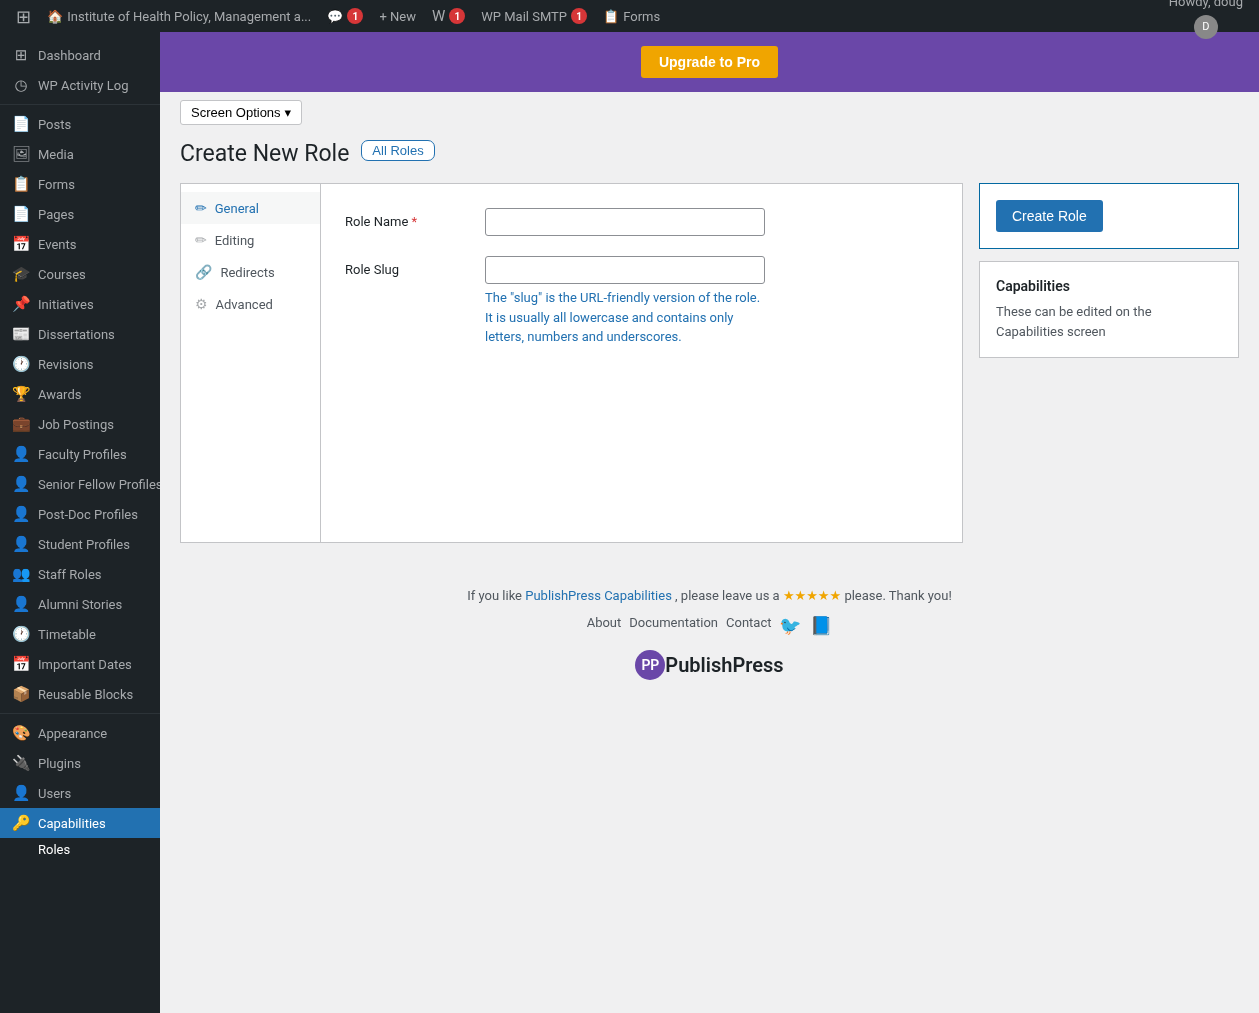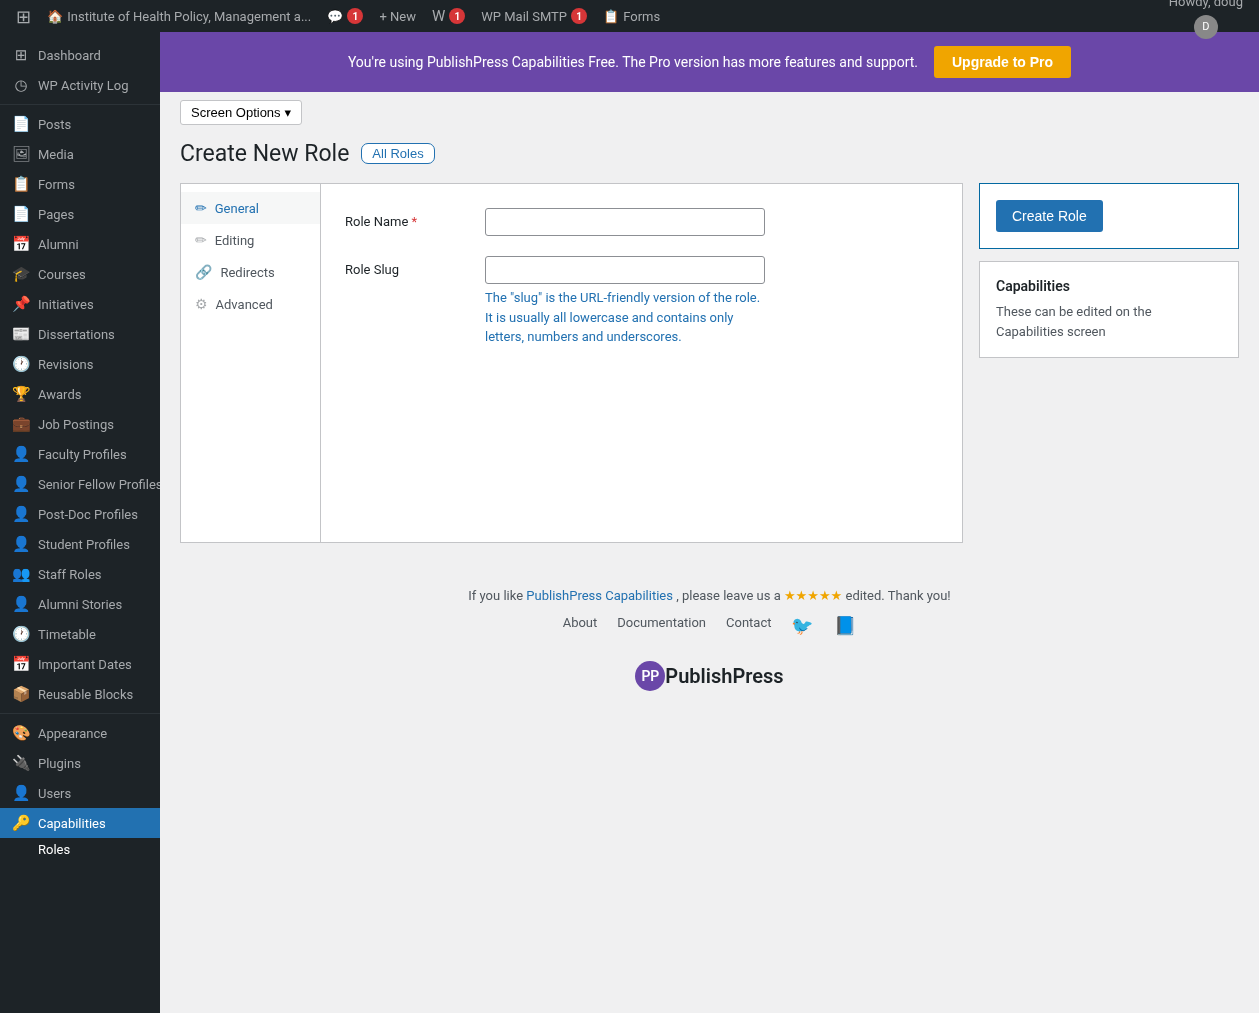--- a/index.html
+++ b/index.html
@@ -97,21 +97,21 @@
     .screen-options-bar {
       display: flex; padding: 8px 20px 0 20px;
     }
     .screen-options-btn {
       background: #fff; border: 1px solid #c3c4c7; padding: 4px 10px;
       font-size: 13px; cursor: pointer; border-radius: 3px; display: flex; align-items: center; gap: 4px;
     }
 
     
     .page-title-wrap {
-      display: flex; align-items: center; gap: 12px; margin-bottom: 16px;
+      display: flex; align-items: flex-start; gap: 12px; margin-bottom: 16px;
     }
     .page-title {
       font-size: 23px; font-weight: 400; color: #1d2327;
     }
     .all-roles-btn {
       border: 1px solid #2271b1; color: #2271b1; background: #fff;
       padding: 2px 10px; font-size: 13px; border-radius: 7px; cursor: pointer;
     }
 
     
@@ -178,21 +178,21 @@
     
     .pp-footer {
       text-align: center; padding: 30px 20px; color: #50575e;
     }
     .pp-footer-rating {
       font-size: 13px; margin-bottom: 12px;
     }
     .pp-footer-rating a { color: #2271b1; }
     .star { color: #f0a500; }
     .pp-footer-links {
-      display: flex; justify-content: center; gap: 20px; margin-bottom: 25px;
+      display: flex; justify-content: center; gap: 8px; margin-bottom: 14px;
     }
     .pp-footer-links a { color: #50575e; text-decoration: none; font-size: 13px; }
     .social-icon { color: #50575e; font-size: 18px; cursor: pointer; }
     .pp-logo {
       display: flex; align-items: center; justify-content: center; gap: 0;
       font-size: 20px; font-weight: 600; color: #1d2327;
     }
     .pp-logo-icon {
       width: 30px; height: 30px; background: #6a47a8; border-radius: 50%;
       display: flex; align-items: center; justify-content: center; color: #fff; font-size: 14px;
@@ -261,21 +261,21 @@
     <div class="menu-item">
       <span class="menu-icon">📋</span>
       <span>Forms</span>
     </div>
     <div class="menu-item">
       <span class="menu-icon">📄</span>
       <span>Pages</span>
     </div>
     <div class="menu-item">
       <span class="menu-icon">📅</span>
-      <span>Alumni</span>
+      <span>Events</span>
     </div>
     <div class="menu-item">
       <span class="menu-icon">🎓</span>
       <span>Courses</span>
     </div>
     <div class="menu-item">
       <span class="menu-icon">📌</span>
       <span>Initiatives</span>
     </div>
     <div class="menu-item">
@@ -348,21 +348,20 @@
       <span>Capabilities</span>
     </div>
     <div class="submenu-item active">
       <span>Roles</span>
     </div>
   </div>
 
   <div id="main-content">
 
     <div class="pp-banner">
-      <span>You're using PublishPress Capabilities Free. The Pro version has more features and support.</span>
       <button class="pp-upgrade-btn">Upgrade to Pro</button>
     </div>
 
     <div class="screen-options-bar">
       <button class="screen-options-btn">
         <span>Screen Options</span>
         <span>▾</span>
       </button>
     </div>
 
@@ -429,21 +428,21 @@
         </div>
       </div>
     </div>
 
     <div class="pp-footer">
       <div class="pp-footer-rating">
         <span>If you like</span>
         <a>PublishPress Capabilities</a>
         <span>, please leave us a</span>
         <span class="star">★★★★★</span>
-        <span>edited. Thank you!</span>
+        <span>please. Thank you!</span>
       </div>
       <div class="pp-footer-links">
         <a>About</a>
         <a>Documentation</a>
         <a>Contact</a>
         <span class="social-icon" title="Twitter">🐦</span>
         <span class="social-icon" title="Facebook">📘</span>
       </div>
       <div class="pp-logo">
         <div class="pp-logo-icon">PP</div>

